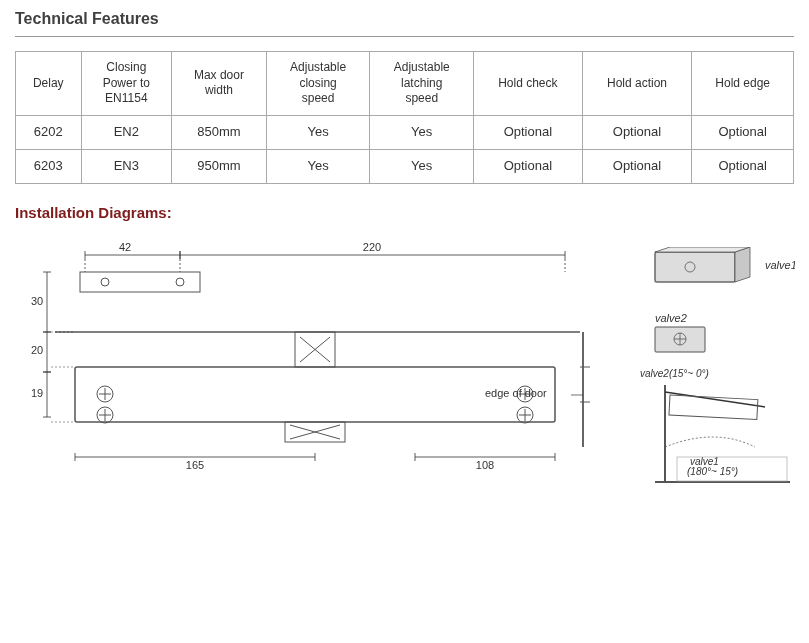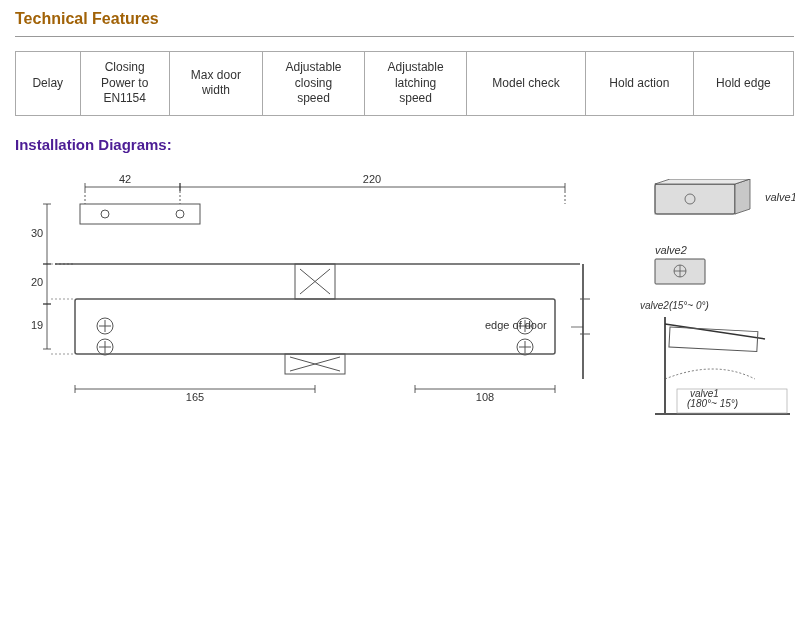--- a/index.html
+++ b/index.html
@@ -10,21 +10,21 @@
       color: #333;
       width: 809px;
       min-height: 643px;
       padding: 10px 15px;
     }
 
     
     .section-title {
       font-size: 16px;
       font-weight: bold;
-      color: #a16207;
+      color: #404040;
       margin-bottom: 8px;
     }
     .section-divider {
       border: none;
       border-top: 1px solid #999;
       margin-bottom: 14px;
     }
 
     table.features-table {
       width: 100%;
@@ -45,21 +45,21 @@
       font-size: 12px;
     }
     table.features-table td {
       font-size: 13px;
     }
 
     
     .install-title {
       font-size: 15px;
       font-weight: bold;
-      color: #4c1d95;
+      color: #7f1d1d;
       margin-bottom: 16px;
     }
 
     .diagram-container {
       display: flex;
       flex-direction: row;
       align-items: flex-start;
       gap: 20px;
       padding-left: 10px;
     }
@@ -93,26 +93,46 @@
   <hr class="section-divider">
 
   <table class="features-table">
     <thead>
       <tr>
         <th>Delay</th>
         <th>Closing<br>Power to<br>EN1154</th>
         <th>Max door<br>width</th>
         <th>Adjustable<br>closing<br>speed</th>
         <th>Adjustable<br>latching<br>speed</th>
-        <th>Model check</th>
+        <th>Hold check</th>
         <th>Hold action</th>
         <th>Hold edge</th>
       </tr>
     </thead>
     <tbody>
+      <tr>
+        <td>6202</td>
+        <td>EN2</td>
+        <td>850mm</td>
+        <td>Yes</td>
+        <td>Yes</td>
+        <td>Optional</td>
+        <td>Optional</td>
+        <td>Optional</td>
+      </tr>
+      <tr>
+        <td>6203</td>
+        <td>EN3</td>
+        <td>950mm</td>
+        <td>Yes</td>
+        <td>Yes</td>
+        <td>Optional</td>
+        <td>Optional</td>
+        <td>Optional</td>
+      </tr>
     </tbody>
   </table>
 </div>
 
 <div>
   <h2 class="install-title">Installation Diagrams:</h2>
 
   <div class="diagram-container">
 
     <div class="main-diagram">

